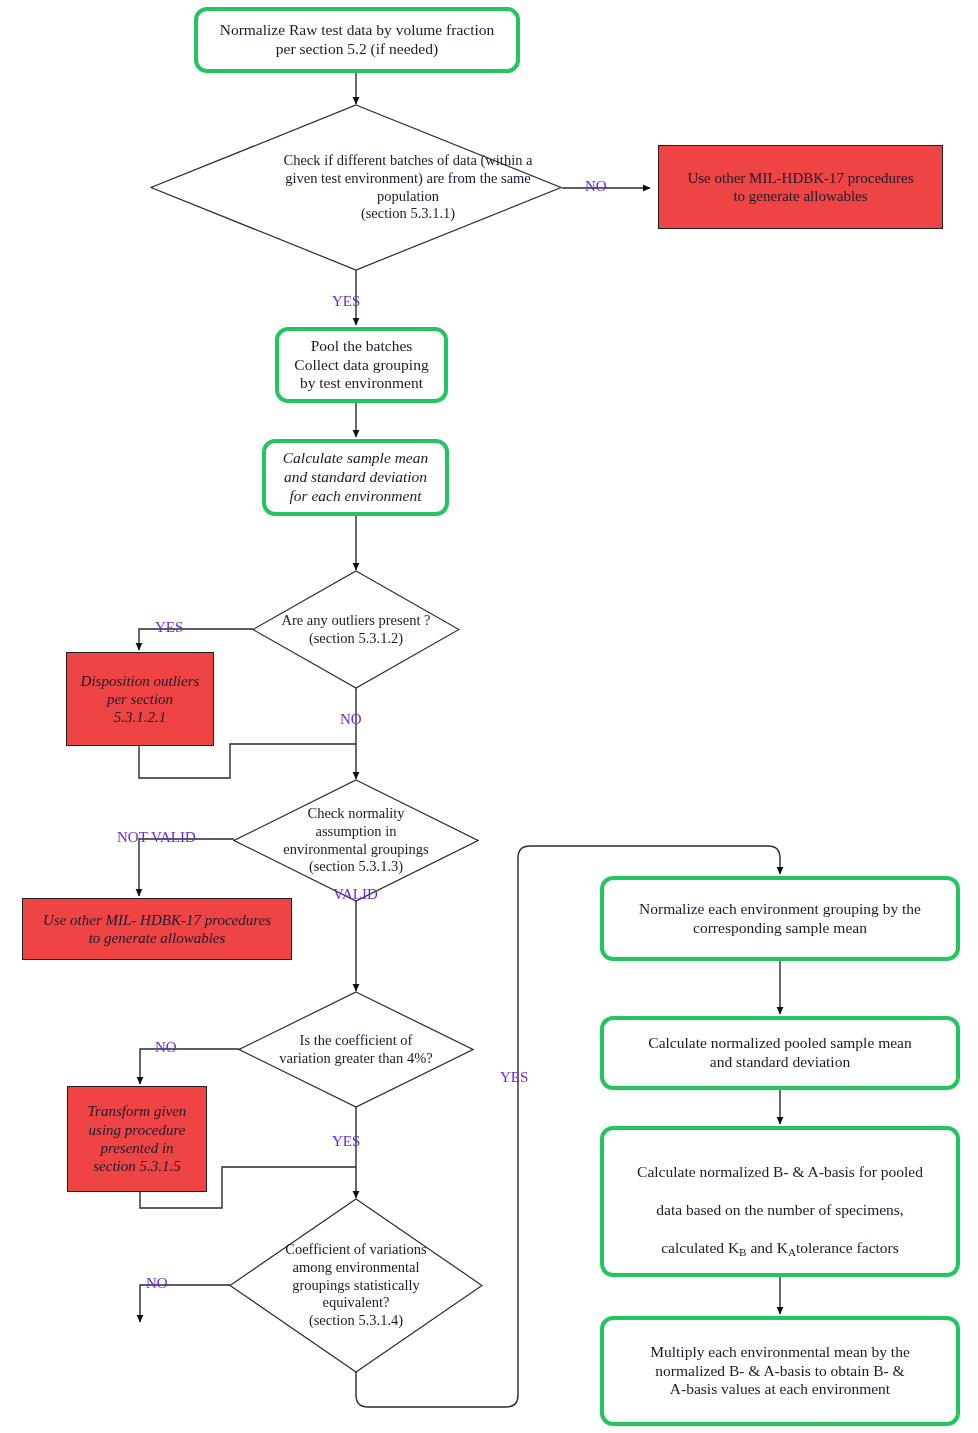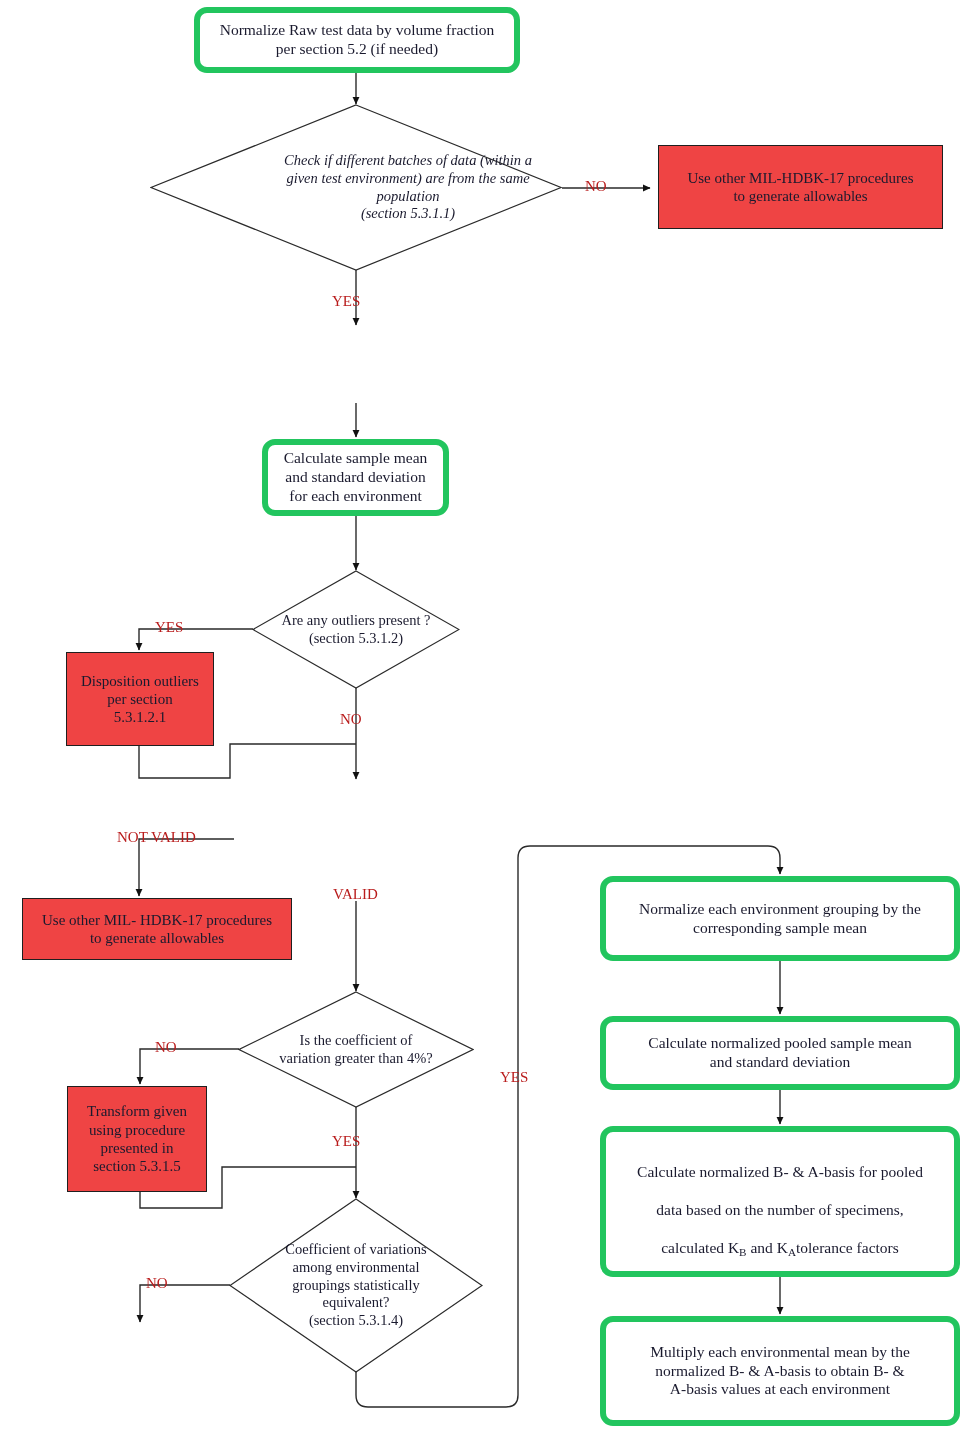--- a/index.html
+++ b/index.html
@@ -27,34 +27,35 @@
     position: absolute;
     box-sizing: border-box;
     display: flex;
     align-items: center;
     justify-content: center;
     text-align: center;
     color: #1a1a2e;
     line-height: 1.22;
   }
   .proc {
-    border: 6px solid #22c55e;
+    border: 4px solid #22c55e;
     border-radius: 13px;
     background: #ffffff;
   }
   .rect {
     border: 1px solid #1f1f1f;
     background: #ef4444;
   }
   .node .txt {
     padding: 0 2px;
     white-space: pre-line;
   }
   .node.overflowtxt .txt {
     white-space: pre;
+    font-style: italic;
   }
   .diamond-wrap {
     position: absolute;
   }
   .diamond-wrap svg {
     position: absolute;
     left: 0;
     top: 0;
   }
   .diamond-label {
@@ -66,21 +67,21 @@
     display: flex;
     align-items: center;
     justify-content: center;
     text-align: center;
     white-space: pre-line;
     line-height: 1.22;
     color: #1a1a2e;
   }
   .edge-label {
     position: absolute;
-    color: #b91c1c;
+    color: #6d28d9;
     white-space: nowrap;
     line-height: 1;
   }
   .sub {
     font-size: 0.72em;
     vertical-align: -0.25em;
   }
 </style>
 </head>
 <body>
@@ -132,21 +133,21 @@
       <path d="M780,1277 L780,1314" marker-end="url(#arrow)"></path>
 
     </g>
   </svg>
 
   <div class="node proc" style="left:194px; top:7px; width:326px; height:66px; font-size:15.5px;">
     <span class="txt">Normalize Raw test data by volume fraction
 per section 5.2 (if needed)</span>
   </div>
 
-  <div class="diamond-wrap" style="left:150px; top:104px; width:412px; height:167px;font-style:italic;">
+  <div class="diamond-wrap" style="left:150px; top:104px; width:412px; height:167px;">
     <svg width="412" height="167" viewBox="0 0 412 167">
       <polygon points="206,1 411,83.5 206,166 1,83.5" fill="#ffffff" stroke="#2a2a2a" stroke-width="1.2"></polygon>
     </svg>
     <div class="diamond-label" style="font-size:14.5px; padding:0 52px;">Check if different batches of data (within a
 given test environment) are from the same
 population
 (section 5.3.1.1)</div>
   </div>
 
   <div class="edge-label" style="left:585px; top:179px; font-size:15px;">
@@ -155,20 +156,25 @@
 
   <div class="node rect" style="left:658px; top:145px; width:285px; height:84px; font-size:15px;">
     <span class="txt">Use other MIL-HDBK-17 procedures
 to generate allowables</span>
   </div>
 
   <div class="edge-label" style="left:332px; top:294px; font-size:15px;">
     <span>YES</span>
   </div>
 
+  <div class="node proc" style="left:275px; top:327px; width:173px; height:76px; font-size:15.5px;">
+    <span class="txt">Pool the batches
+Collect data grouping
+by test environment</span>
+  </div>
 
   <div class="node proc overflowtxt" style="left:262px; top:439px; width:187px; height:77px; font-size:15.5px;">
     <span class="txt">Calculate sample mean
 and standard deviation
 for each environment</span>
   </div>
 
   <div class="diamond-wrap" style="left:252px; top:570px; width:208px; height:119px;">
     <svg width="208" height="119" viewBox="0 0 208 119">
       <polygon points="104,1 207,59.5 104,118 1,59.5" fill="#ffffff" stroke="#2a2a2a" stroke-width="1.2"></polygon>
@@ -184,20 +190,29 @@
   <div class="edge-label" style="left:340px; top:712px; font-size:15px;">
     <span>NO</span>
   </div>
 
   <div class="node rect overflowtxt" style="left:66px; top:652px; width:148px; height:94px; font-size:15px;">
     <span class="txt">Disposition outliers
 per section
 5.3.1.2.1</span>
   </div>
 
+  <div class="diamond-wrap" style="left:233px; top:779px; width:246px; height:123px;">
+    <svg width="246" height="123" viewBox="0 0 246 123">
+      <polygon points="123,1 245,61.5 123,122 1,61.5" fill="#ffffff" stroke="#2a2a2a" stroke-width="1.2"></polygon>
+    </svg>
+    <div class="diamond-label overflowtxt" style="font-size:14.5px; white-space:pre;">Check normality
+assumption in
+environmental groupings
+(section 5.3.1.3)</div>
+  </div>
 
   <div class="edge-label" style="left:117px; top:830px; font-size:15px;">
     <span>NOT VALID</span>
   </div>
 
   <div class="edge-label" style="left:333px; top:887px; font-size:15px;">
     <span>VALID</span>
   </div>
 
   <div class="node rect overflowtxt" style="left:22px; top:898px; width:270px; height:62px; font-size:15px;">

